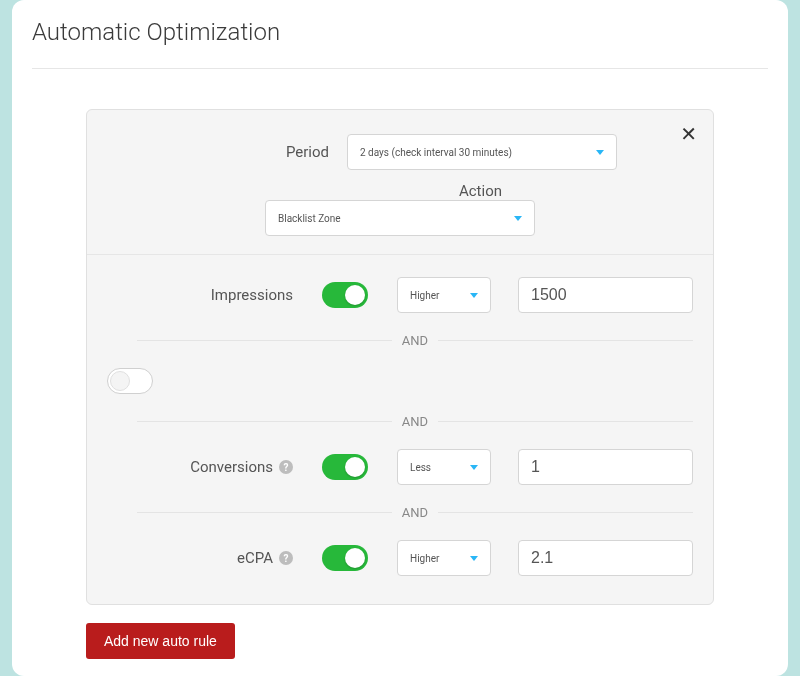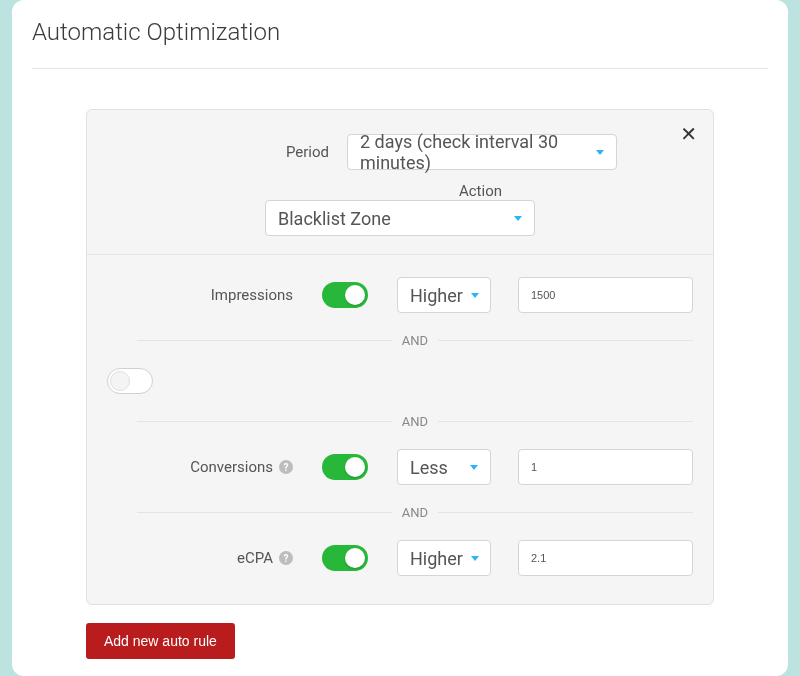--- a/index.html
+++ b/index.html
@@ -61,21 +61,21 @@
     .select-control {
       background: #fff;
       border: 1px solid #d5d5d5;
       border-radius: 4px;
       height: 36px;
       display: flex;
       align-items: center;
       justify-content: space-between;
       padding: 0 12px;
       cursor: pointer;
-      font-size: 18px;
+      font-size: 10px;
       color: #555;
     }
     .select-wide { width: 270px; }
     .select-med { width: 94px; }
     .caret-down {
       width: 0; height: 0;
       border-left: 4px solid transparent;
       border-right: 4px solid transparent;
       border-top: 5px solid #29b6f6;
       margin-left: 8px;
@@ -133,21 +133,21 @@
     }
     .toggle-on .toggle-knob { right: 3px; }
     .toggle-off .toggle-knob { left: 2px; top: 2px; background:#f4f4f4; box-shadow:none; border:1px solid #e0e0e0;}
     .text-input {
       background:#fff;
       border:1px solid #d5d5d5;
       border-radius:4px;
       height:36px;
       width:175px;
       padding:0 12px;
-      font-size:11px;
+      font-size:16px;
       color:#555;
       margin-left:12px;
     }
     .and-divider {
       display:flex;
       align-items:center;
       margin: 10px 0;
     }
     .and-divider .line {
       flex:1;

